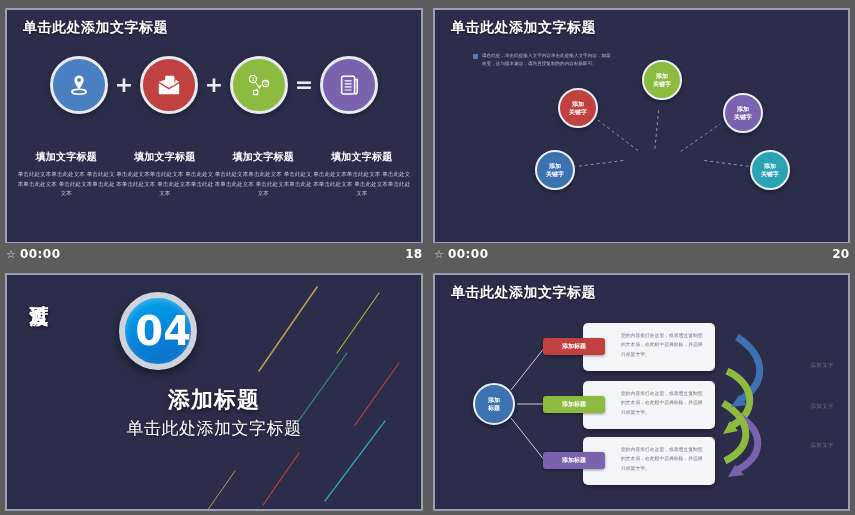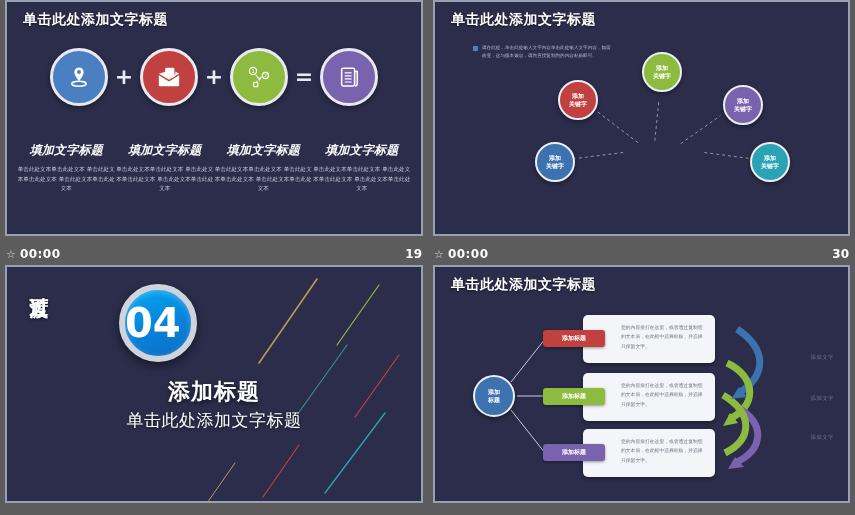--- a/index.html
+++ b/index.html
@@ -12,21 +12,21 @@
   .grid {
     width: 855px; height: 515px;
     display: grid;
     grid-template-columns: 428px 427px;
     grid-template-rows: 265px 250px;
     background: #5c5c5c;
   }
   .cell { position: relative; overflow: hidden; }
 
   
-  .slide-wrap { position: absolute; left: 5px; top: 0; right: 5px; }
+  .slide-wrap { position: absolute; left: 5px; top: 8px; right: 5px; }
   .slide {
     position: relative;
     background: #2b2d4a;
     border: 2px solid #9aa0b4;
     overflow: hidden;
   }
   .slide-19, .slide-20 { height: 236px; }
   .slide-trans, .slide-22 { height: 238px; }
 
   
@@ -69,22 +69,22 @@
   .op { color: #e9eaf1; font-size: 22px; font-weight: bold; line-height: 1;
         width: 20px; text-align: center; }
   .icon-circle svg { display: block; }
 
   .captions {
     position: absolute; left: 10px; right: 10px; top: 140px;
     display: flex; justify-content: space-between;
   }
   .cap { width: 103px; text-align: center; }
   .cap h4 {
-    color: #ffffff; font-size: 12px; font-weight: bold;
-    margin-bottom: 6px; letter-spacing: .2px; font-style: italic;
+    color: #ffffff; font-size: 10px; font-weight: bold;
+    margin-bottom: 6px; letter-spacing: .2px;
   }
   .cap p {
     color: #c6cada; font-size: 5.5px; line-height: 1.75;
     letter-spacing: .1px;
   }
 
   
   .mindmap { position: absolute; inset: 0; }
   .bullet-block {
     position: absolute; left: 38px; top: 42px; width: 140px;
@@ -137,21 +137,21 @@
     writing-mode: vertical-rl;
     color: #ffffff; font-size: 19px; font-weight: bold;
     letter-spacing: 2px;
     text-shadow: 0 1px 3px rgba(0,0,0,.5);
   }
   .num-circle {
     position: absolute; left: 112px; top: 17px;
     width: 78px; height: 78px; border-radius: 50%;
     background: linear-gradient(160deg,#00a8ee 0%,#0a7fd8 60%,#0b6fc4 100%);
     border: 6px solid #cfd3dc;
-    display: flex; align-items: center; justify-content: flex-start;
+    display: flex; align-items: center; justify-content: flex-end;
     color: #ffffff; font-size: 40px; font-weight: bold;
     box-shadow: 0 4px 10px rgba(0,0,0,.45), inset 0 2px 6px rgba(255,255,255,.25);
   }
   .trans-h1 {
     position: absolute; left: 0; right: 0; top: 110px;
     text-align: center;
     color: #ffffff; font-size: 22px; font-weight: bold;
     letter-spacing: 1px;
     text-shadow: 0 2px 4px rgba(0,0,0,.55);
   }
@@ -287,21 +287,21 @@
 单击此处文本单击此处文本</p>
           </div>
         </div>
 
       </div>
     </div>
 
     <div class="footer">
       <span class="star">☆</span>
       <span class="time">00:00</span>
-      <span class="pageno">19</span>
+      <span class="pageno">18</span>
     </div>
   </div>
 
   <div class="cell">
     <div class="slide-wrap">
       <div class="slide slide-20">
 
         <div class="slide-title">单击此处添加文字标题</div>
 
         <div class="mindmap">
@@ -347,21 +347,21 @@
           </div>
 
 
         </div>
       </div>
     </div>
 
     <div class="footer">
       <span class="star">☆</span>
       <span class="time">00:00</span>
-      <span class="pageno">30</span>
+      <span class="pageno">20</span>
     </div>
   </div>
 
   <div class="cell">
     <div class="slide-wrap">
       <div class="slide slide-trans">
 
         <svg class="streaks" viewBox="0 0 414 238">
           <g stroke-width="1.6" stroke-linecap="round">
             <line x1="252" y1="96" x2="310" y2="12" stroke="#b99a55"></line>

